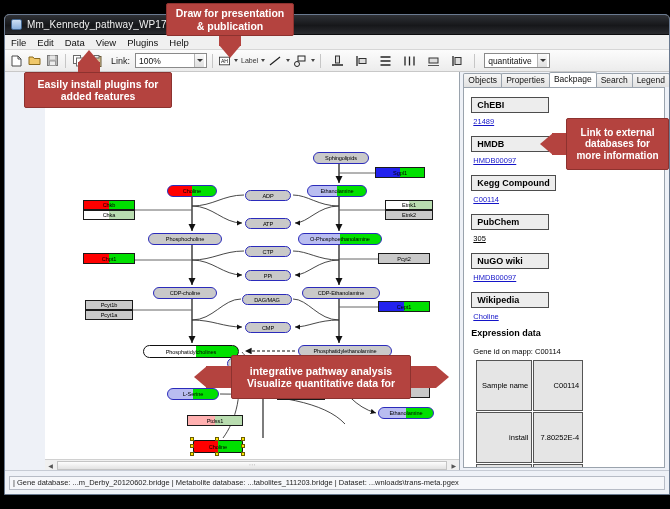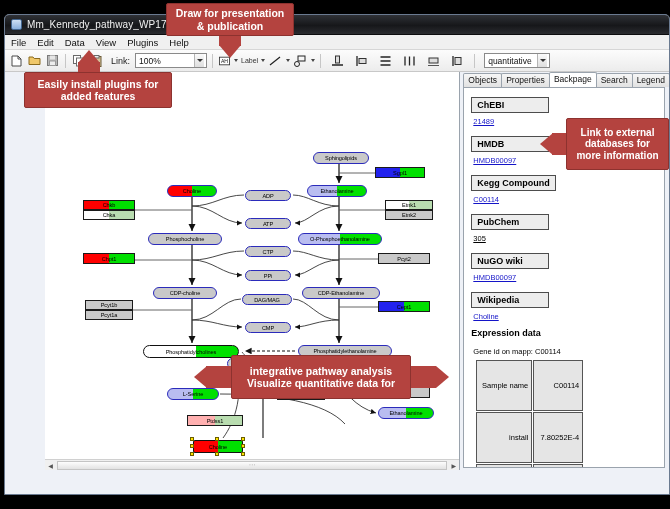--- a/index.html
+++ b/index.html
@@ -551,20 +551,23 @@
           <tr>
             <td class="k">type</td>
             <td class="v">met</td>
           </tr>
         </tbody>
           </table>
       </div>
     </div>
   </div>
 
+  <div id="statusbar">
+    <div id="status-text">| Gene database: ...m_Derby_20120602.bridge | Metabolite database: ...tabolites_111203.bridge | Dataset: ...wnloads\trans-meta.pgex</div>
+  </div>
 </div>
 
 <div class="callout" style="left:166px;top:3px;width:128px;height:33px;font-size:10.5px;flex-direction:column">
   <span>Draw for presentation</span>
   <span>&amp; publication</span>
 </div>
 <div class="stem" style="left:219px;top:34px;width:22px;height:12px"></div>
 <div class="arrow-down" style="left:219px;top:45px"></div>
 
 <div class="callout" style="left:24px;top:72px;width:148px;height:36px;font-size:10.5px;flex-direction:column">

